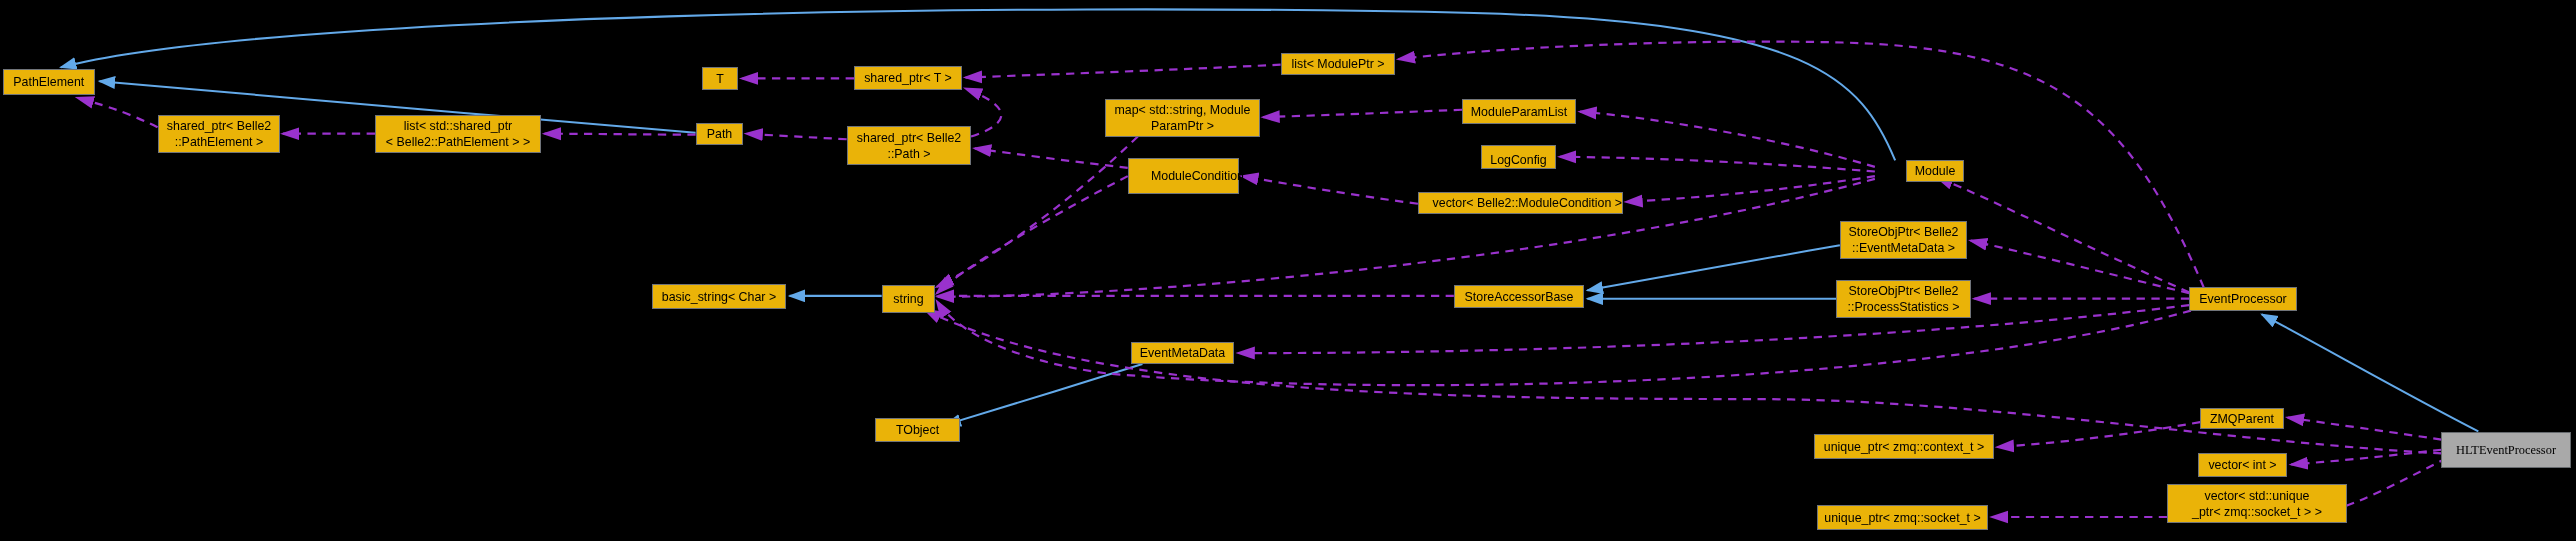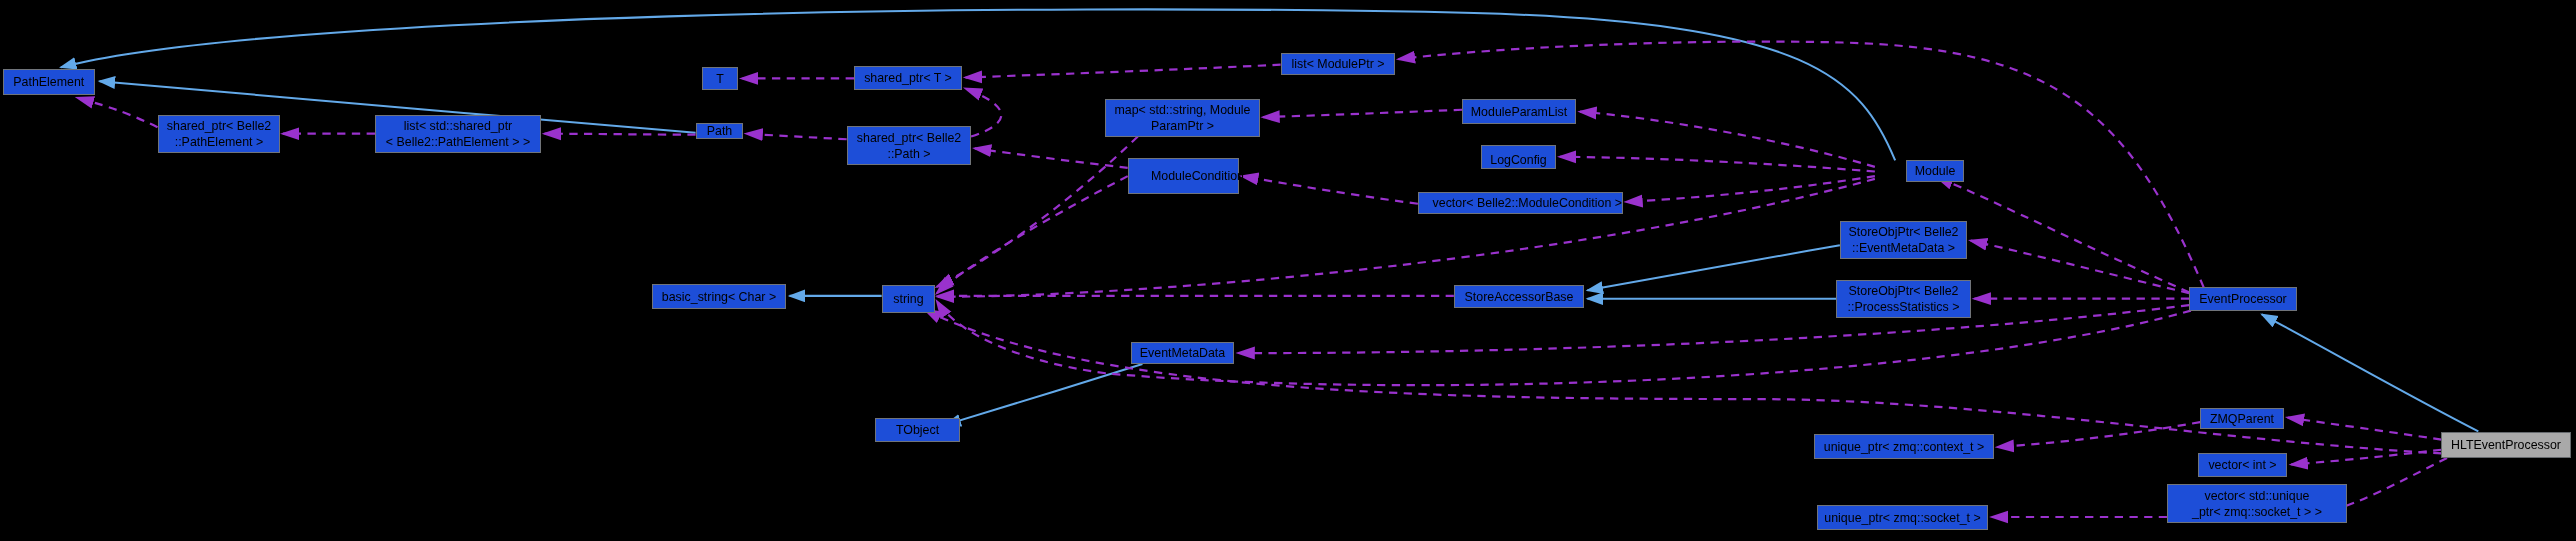--- a/index.html
+++ b/index.html
@@ -1,20 +1,20 @@
 <!DOCTYPE html>
 <html style="font-size:14.7px"><head>
 <meta charset="utf-8">
 <style>
   html,body{margin:0;padding:0;background:#000;}
   #stage{position:relative;width:2576px;height:542px;background:#000;overflow:hidden;
          font-family:"Liberation Sans", sans-serif;}
   #edges{position:absolute;left:0;top:0;width:2576px;height:542px;}
   .node{position:absolute;box-sizing:border-box;display:flex;flex-direction:column;
-        align-items:center;justify-content:center;background:#1d4ed8;
+        align-items:center;justify-content:center;background:#eab308;
         border:1.8px solid #70747a;color:#000;font-size:12.4px;line-height:16px;
         text-align:center;white-space:nowrap;cursor:pointer;}
   .node.hl{background:#a9a9a9;border-color:#666a6e;cursor:default;}
   .node div{pointer-events:none;}
   path.edge-usage{fill:none;stroke-dasharray:9 7;}
   path.edge-inheritance{fill:none;}
 </style>
 </head>
 <body>
 
@@ -78,21 +78,21 @@
       <div class="node" style="left: 375px; top: 115px; width: 166px; height: 38px;">
         <div>list&lt; std::shared_ptr</div>
         <div>&lt; Belle2::PathElement &gt; &gt;</div>
       </div>
       <div class="node" style="left: 702px; top: 67px; width: 36px; height: 23px;">
         <div>T</div>
       </div>
       <div class="node" style="left: 854px; top: 66px; width: 108px; height: 24px;">
         <div>shared_ptr&lt; T &gt;</div>
       </div>
-      <div class="node" style="left: 696px; top: 123px; width: 47px; height: 16px;">
+      <div class="node" style="left: 696px; top: 123px; width: 47px; height: 22px;">
         <div>Path</div>
       </div>
       <div class="node" style="left: 847px; top: 126px; width: 124px; height: 39px;">
         <div>shared_ptr&lt; Belle2</div>
         <div>::Path &gt;</div>
       </div>
       <div class="node" style="left: 1105px; top: 99px; width: 155px; height: 38px;">
         <div>map&lt; std::string, Module</div>
         <div>ParamPtr &gt;</div>
       </div>
@@ -149,18 +149,18 @@
       <div class="node" style="left: 2198px; top: 453px; width: 89px; height: 24px;">
         <div>vector&lt; int &gt;</div>
       </div>
       <div class="node" style="left: 1817px; top: 505px; width: 171px; height: 25px;">
         <div>unique_ptr&lt; zmq::socket_t &gt;</div>
       </div>
       <div class="node" style="left: 2167px; top: 472px; width: 180px; height: 39px; margin-top: 12px;">
         <div>vector&lt; std::unique</div>
         <div>_ptr&lt; zmq::socket_t &gt; &gt;</div>
       </div>
-      <div class="node hl" style="left: 2441px; top: 432px; width: 130px; height: 26px;">
+      <div class="node hl" style="left: 2441px; top: 432px; width: 130px; height: 36px; font-family: Liberation Serif, serif;">
         <div>HLTEventProcessor</div>
       </div>
     </div>
 </div>
 
 
 </body></html>

